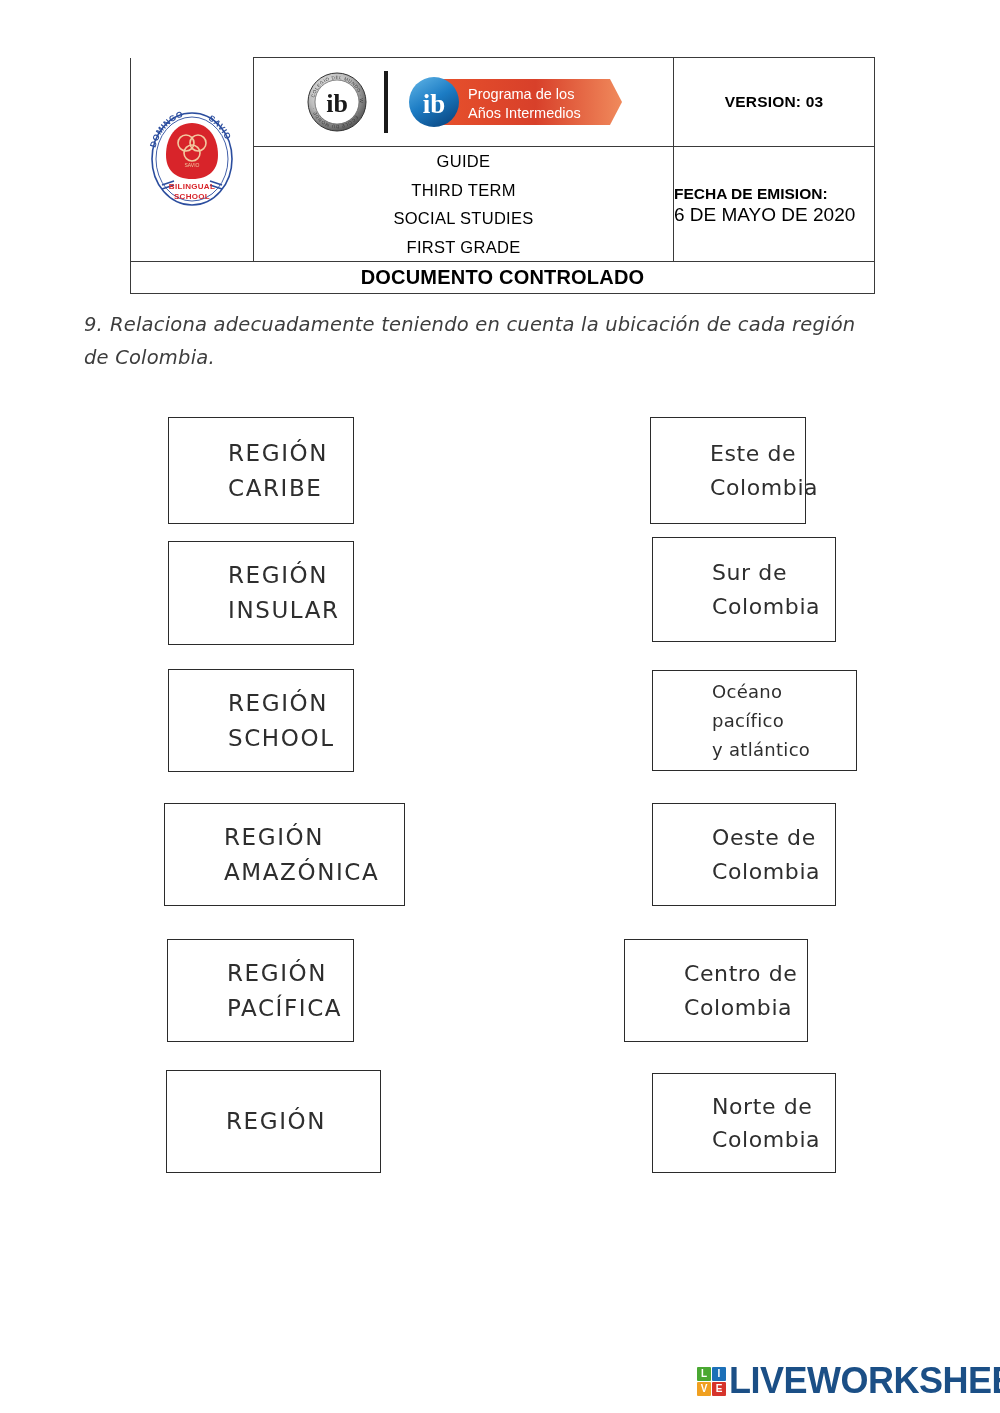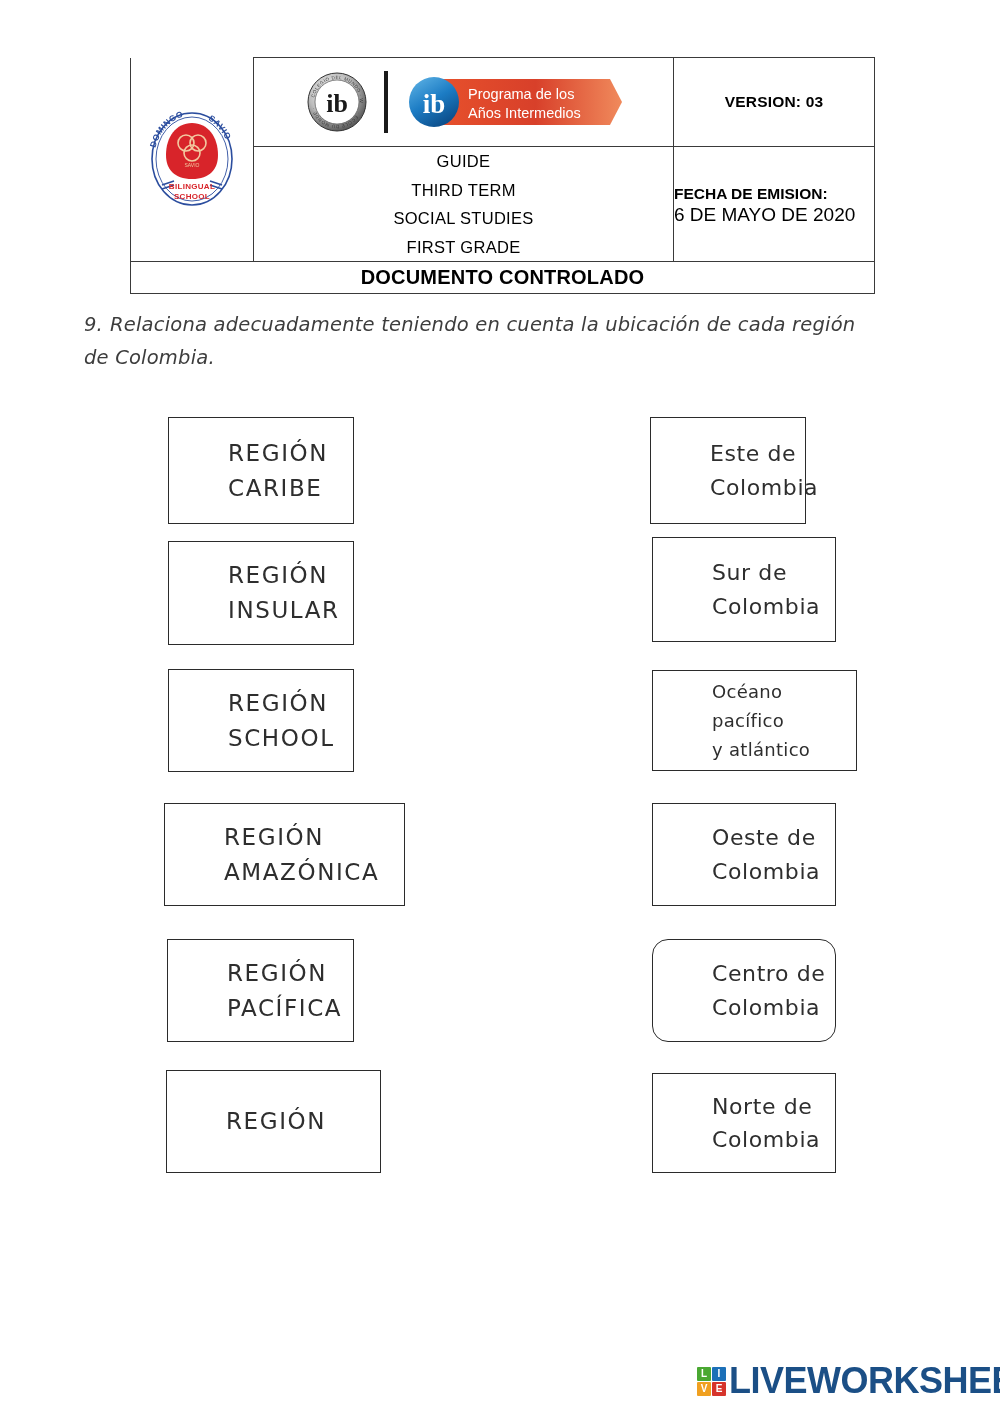--- a/index.html
+++ b/index.html
@@ -343,21 +343,21 @@
 <div class="match-box col-right small-text" style="left:652px; top:670px; width:205px; height:101px;">
   <div class="match-line">Océano pacífico</div>
   <div class="match-line">y atlántico</div>
 </div>
 
 <div class="match-box col-right" style="left:652px; top:803px; width:184px; height:103px;">
   <div class="match-line">Oeste de</div>
   <div class="match-line">Colombia</div>
 </div>
 
-<div class="match-box col-right" style="left:652px; top:939px; width:184px; height:103px;border-radius:16px;">
+<div class="match-box col-right" style="left:624px; top:939px; width:184px; height:103px;">
   <div class="match-line">Centro de</div>
   <div class="match-line">Colombia</div>
 </div>
 
 <div class="match-box col-right" style="left:652px; top:1073px; width:184px; height:100px;">
   <div class="match-line">Norte de</div>
   <div class="match-line">Colombia</div>
 </div>
 
 <div class="lw-footer">

